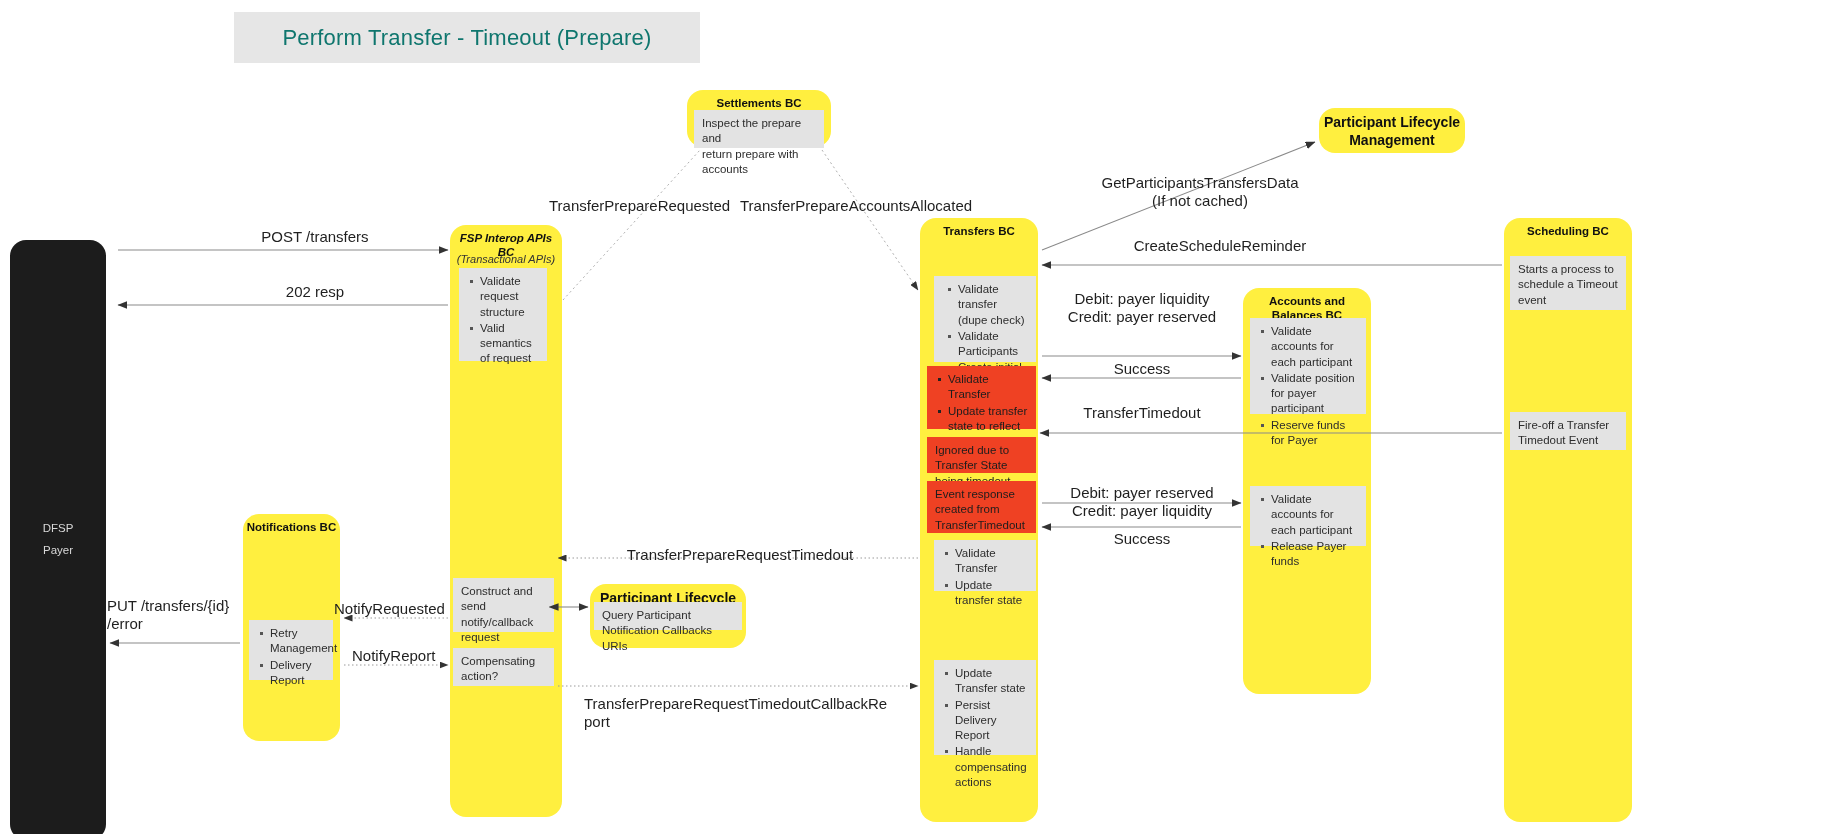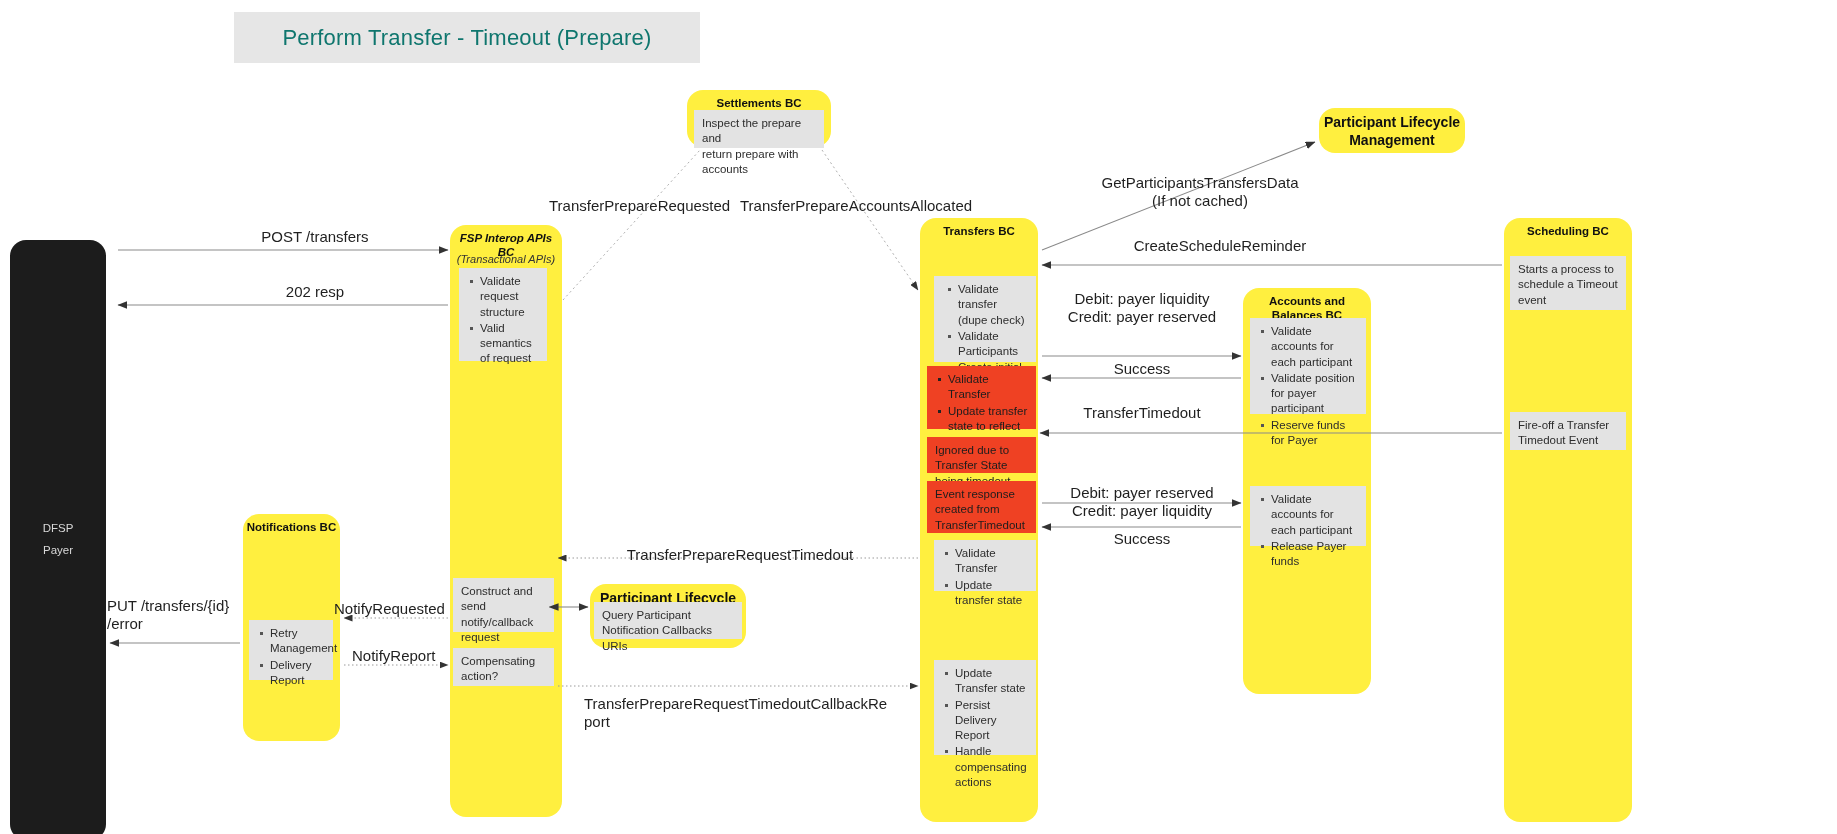--- a/index.html
+++ b/index.html
@@ -130,21 +130,21 @@
     <p>Compensating action?</p>
   </div>
 
   <div class="act" style="left:249px;top:620px;width:84px;height:60px;">
     <ul>
       <li>Retry Management</li>
       <li>Delivery Report</li>
     </ul>
   </div>
 
-  <div class="act" style="left:594px;top:602px;width:148px;height:37px;">
+  <div class="act" style="left:594px;top:602px;width:148px;height:28px;">
     <p>Query Participant Notification Callbacks URIs</p>
   </div>
 
   <div class="act" style="left:934px;top:276px;width:102px;height:86px;padding-left:11px;">
     <ul>
       <li>Validate transfer (dupe check)</li>
       <li>Validate Participants</li>
       <li>Create initial state</li>
     </ul>
   </div>

